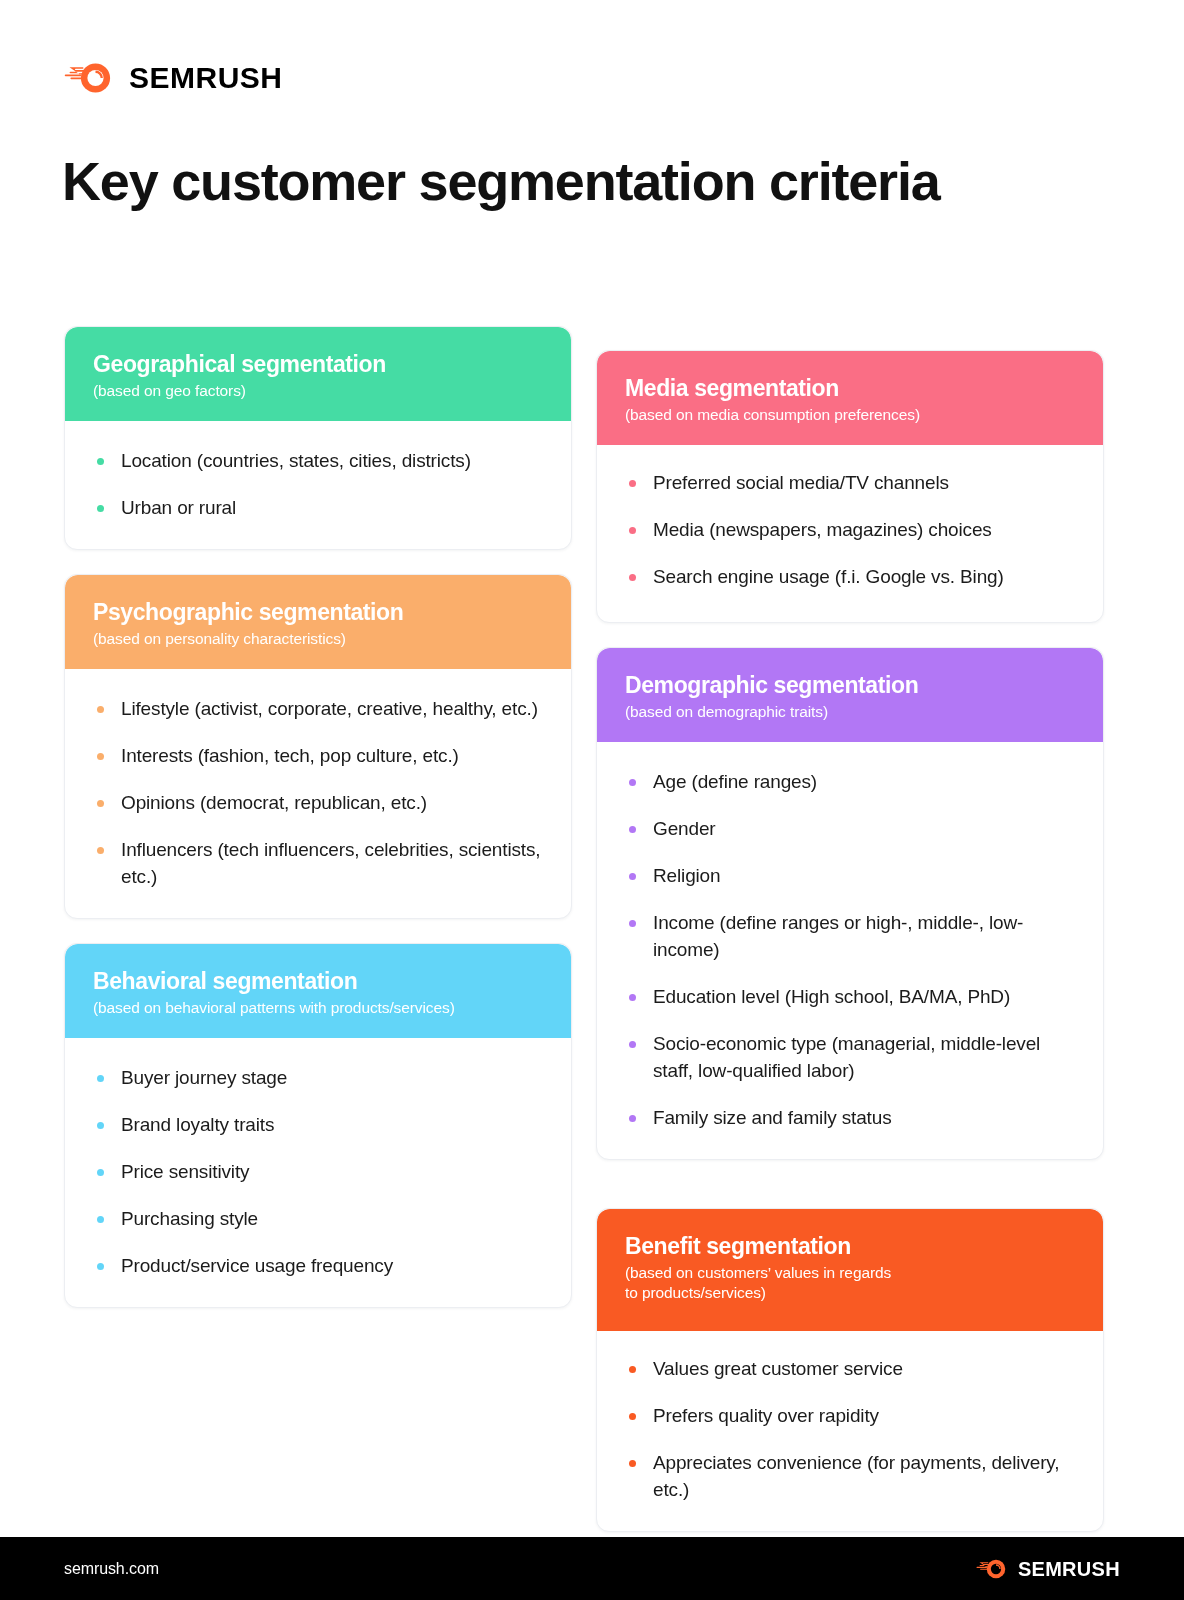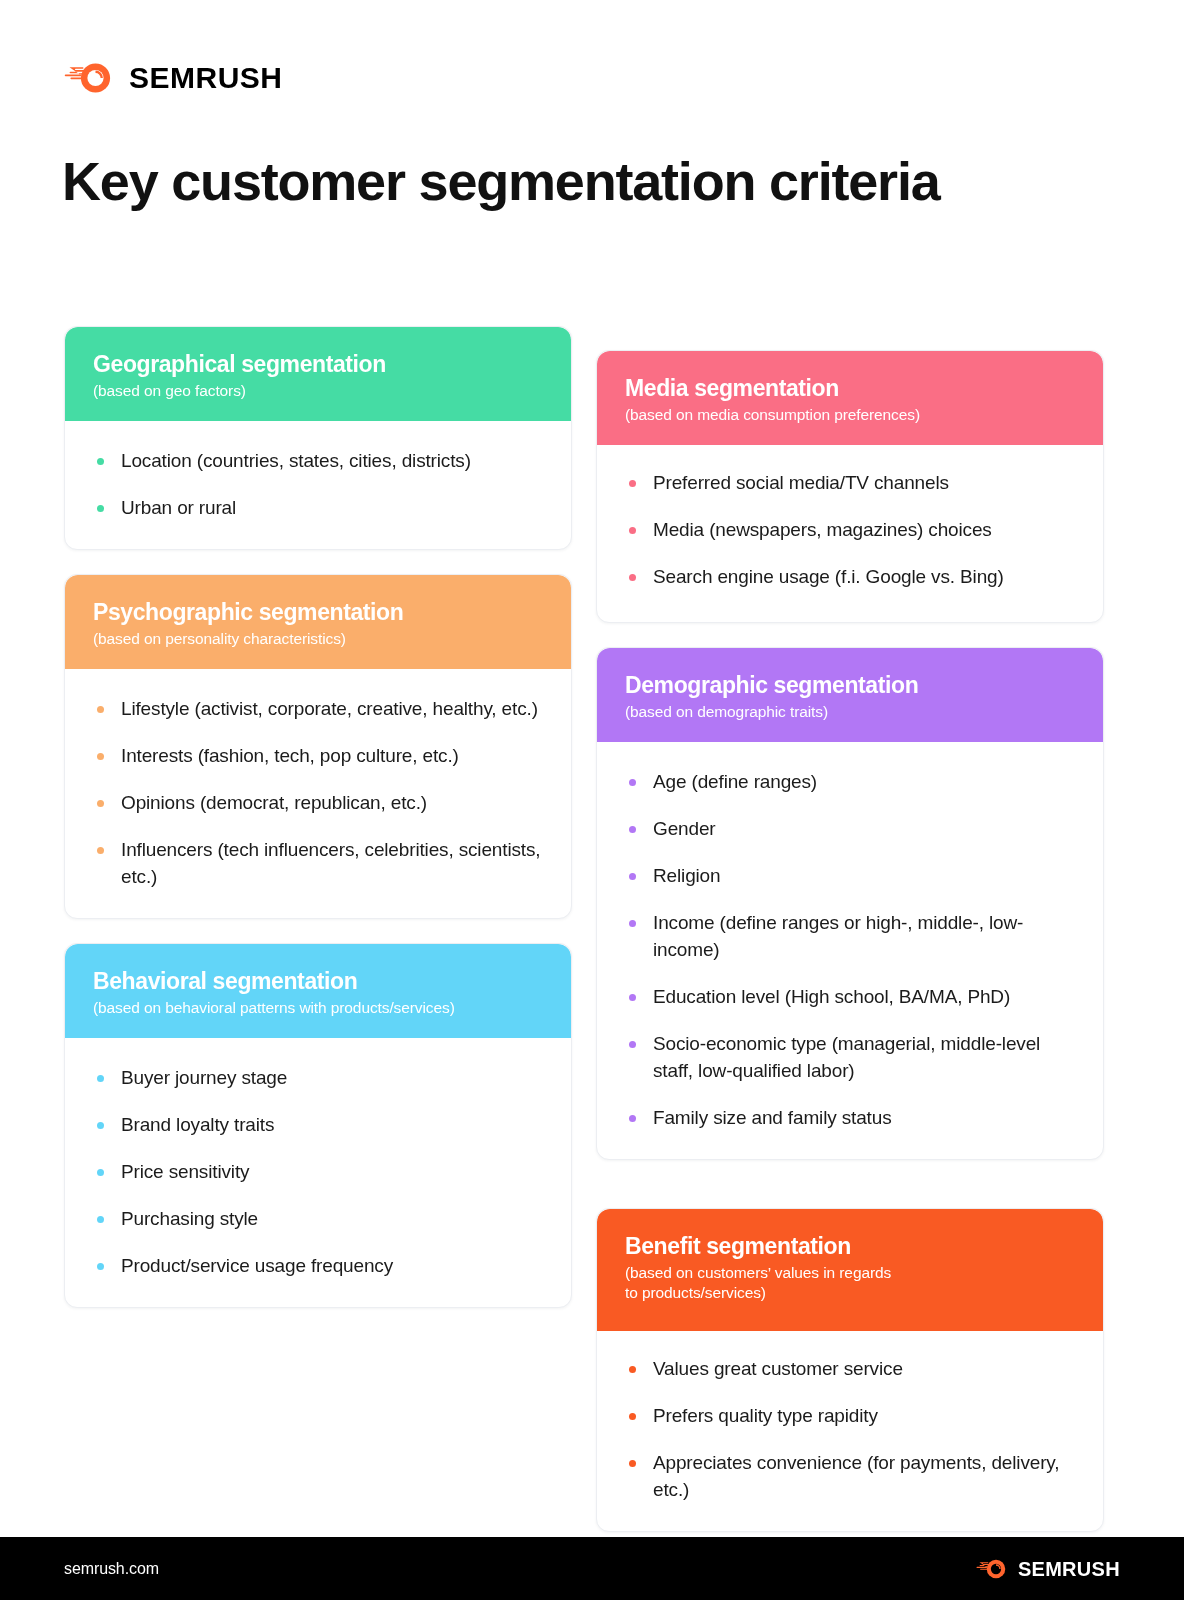--- a/index.html
+++ b/index.html
@@ -253,21 +253,21 @@
         </div>
         <div class="card benefit">
           <div class="card-head" style="background: rgb(249, 90, 35);">
             <div class="card-title">Benefit segmentation</div>
             <div class="card-sub">(based on customers’ values in regards
 to products/services)</div>
           </div>
           <div class="card-body">
             <ul class="bullets" style="--dot: #F95A23;">
               <li>Values great customer service</li>
-              <li>Prefers quality type rapidity</li>
+              <li>Prefers quality over rapidity</li>
               <li>Appreciates convenience (for payments, delivery, etc.)</li>
             </ul>
           </div>
         </div>
       </div>
   </div>
 
   <div class="footer">
     <span class="footer-url">semrush.com</span>
     <span class="footer-brand">

